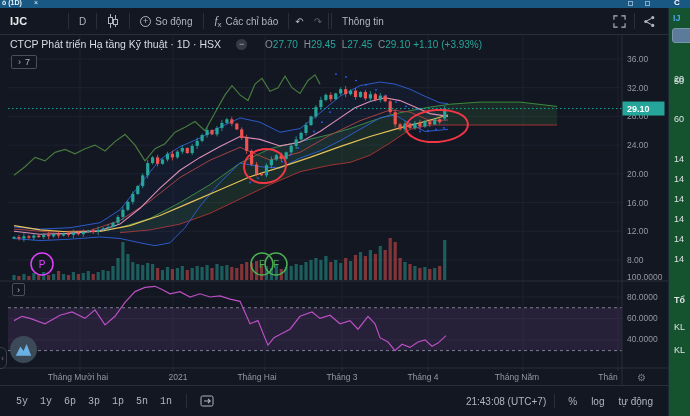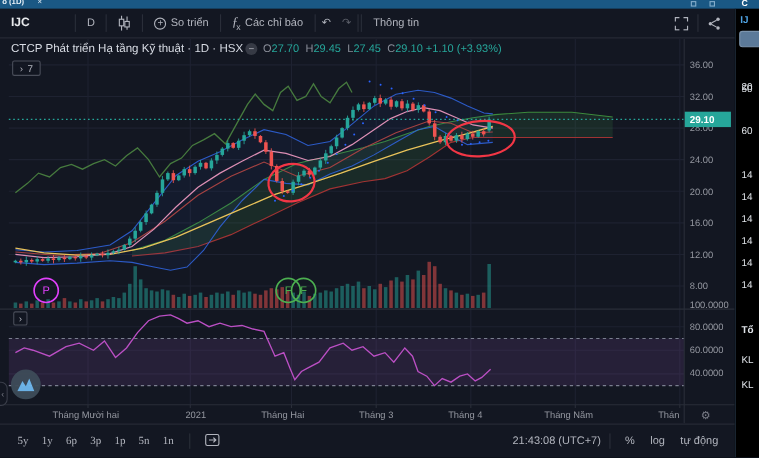--- a/index.html
+++ b/index.html
@@ -33,21 +33,21 @@
   .chev { width:6px; height:6px; border-right:1px solid #787b86; border-bottom:1px solid #787b86;
           transform:rotate(45deg) translateY(-2px); display:inline-block; }
   .dim { opacity:.45; }
   .tb-spacer { flex:1; }
   .icon-svg { display:block; }
 
   
   .chart-wrap { position:relative; flex:1; overflow:hidden; }
   #chart-svg { position:absolute; top:0; left:0; font-family:"Liberation Sans", sans-serif; }
 
-  .legend { position:absolute; top:3px; left:10px; display:flex; align-items:center; gap:2px;
+  .legend { position:absolute; top:3px; left:10px; display:flex; align-items:center; gap:15px;
             font-size:10px; white-space:nowrap; }
   .legend .lt { color:#d8dce4; font-size:10.5px; }
   .legend .minus-ic { width:11px; height:11px; border-radius:50%; background:#363a45; color:#b2b5be;
                       display:inline-flex; align-items:center; justify-content:center; font-size:9px; line-height:1; }
   .legend .olab { color:#8a8e99; margin-left:3px; }
   .legend .oval { color:#26a69a; }
   .ind7 { position:absolute; top:20px; left:11px; background:rgba(19,23,34,.8); border:1px solid #4a4e5a;
           border-radius:2px; color:#b2b5be; font-size:9px; padding:1px 6px; display:flex; gap:4px;
           align-items:center; font-family:inherit; cursor:pointer; }
   .pane-collapse { position:absolute; top:248px; left:12px; background:rgba(19,23,34,.8);
@@ -55,29 +55,29 @@
                    padding:0 4px; height:13px; font-family:inherit; cursor:pointer; }
   .left-handle { position:absolute; top:312px; left:-2px; width:9px; height:22px; border:1px solid #3a3e4a;
                  border-radius:0 6px 6px 0; color:#787b86; font-size:8px; display:flex; align-items:center;
                  justify-content:center; background:#131722; cursor:pointer; }
   .watermark { position:absolute; top:301px; left:10px; width:27px; height:27px; border-radius:50%;
                background:#3e4c59; display:flex; align-items:center; justify-content:center; opacity:.95; }
 
   
   .bottom-toolbar { height:31px; border-top:1px solid #2a2e39; display:flex; align-items:center;
                     padding:0 10px; gap:4px; flex:none; background:#131722; }
-  .rng { background:none; border:none; color:#b2b5be; font-size:10px; font-family:Liberation Serif, serif;
+  .rng { background:none; border:none; color:#b2b5be; font-size:10px; font-family:Liberation Mono, monospace;
          padding:2px 6px; cursor:pointer;text-align:center; }
   .bt-sep { width:1px; height:14px; background:#2a2e39; margin:0 4px; }
   .clock { margin-left:auto; color:#b2b5be; font-size:10px; }
   .bt-btn { background:none; border:none; color:#b2b5be; font-size:10px; font-family:inherit;
             padding:2px 5px; cursor:pointer; }
 
   
-  .sidebar { position:relative; width:22px; height:408px; background:#000000; overflow:hidden;
+  .sidebar { position:relative; width:22px; height:408px; background:#14532d; overflow:hidden;
              border-left:1px solid #1c2836; flex:none; }
   .sb-sym { position:absolute; left:4px; top:5px; color:#4fa3e3; font-weight:bold; font-size:9px; }
   .sb-btn { position:absolute; left:3px; top:20px; width:26px; height:15px; background:#5c7a99;
             border:1px solid #7b94ad; border-radius:3px; }
   .sb-row { position:absolute; left:5px; color:#dfe3e8; font-size:9px; white-space:nowrap; }
   .sb-row.hd { font-weight:bold; }
 </style>
 </head>
 <body>
 
@@ -103,21 +103,21 @@
           <svg class="icon-svg" width="12" height="14" viewBox="0 0 12 14">
             <line x1="3.5" y1="0" x2="3.5" y2="14" stroke="#b2b5be" stroke-width="1"></line>
             <rect x="1.5" y="3.5" width="4" height="6" fill="#131722" stroke="#b2b5be"></rect>
             <line x1="8.5" y1="1" x2="8.5" y2="13" stroke="#b2b5be" stroke-width="1"></line>
             <rect x="6.5" y="5.5" width="4" height="5" fill="#131722" stroke="#b2b5be"></rect>
           </svg>
         </button>
         <div class="sep"></div>
         <button class="tb-btn">
           <span class="plus-circ">+</span>
-          <span>So triển</span>
+          <span>So động</span>
         </button>
         <div class="sep"></div>
         <button class="tb-btn">
           <span><span class="fx-f">ƒ</span><span class="fx-x">x</span></span>
           <span>Các chỉ báo</span>
         </button>
         <div class="sep"></div>
         <button class="tb-btn" style="padding:0 4px">↶</button>
         <button class="tb-btn dim" style="padding:0 4px">↷</button>
         <div class="sep"></div>

